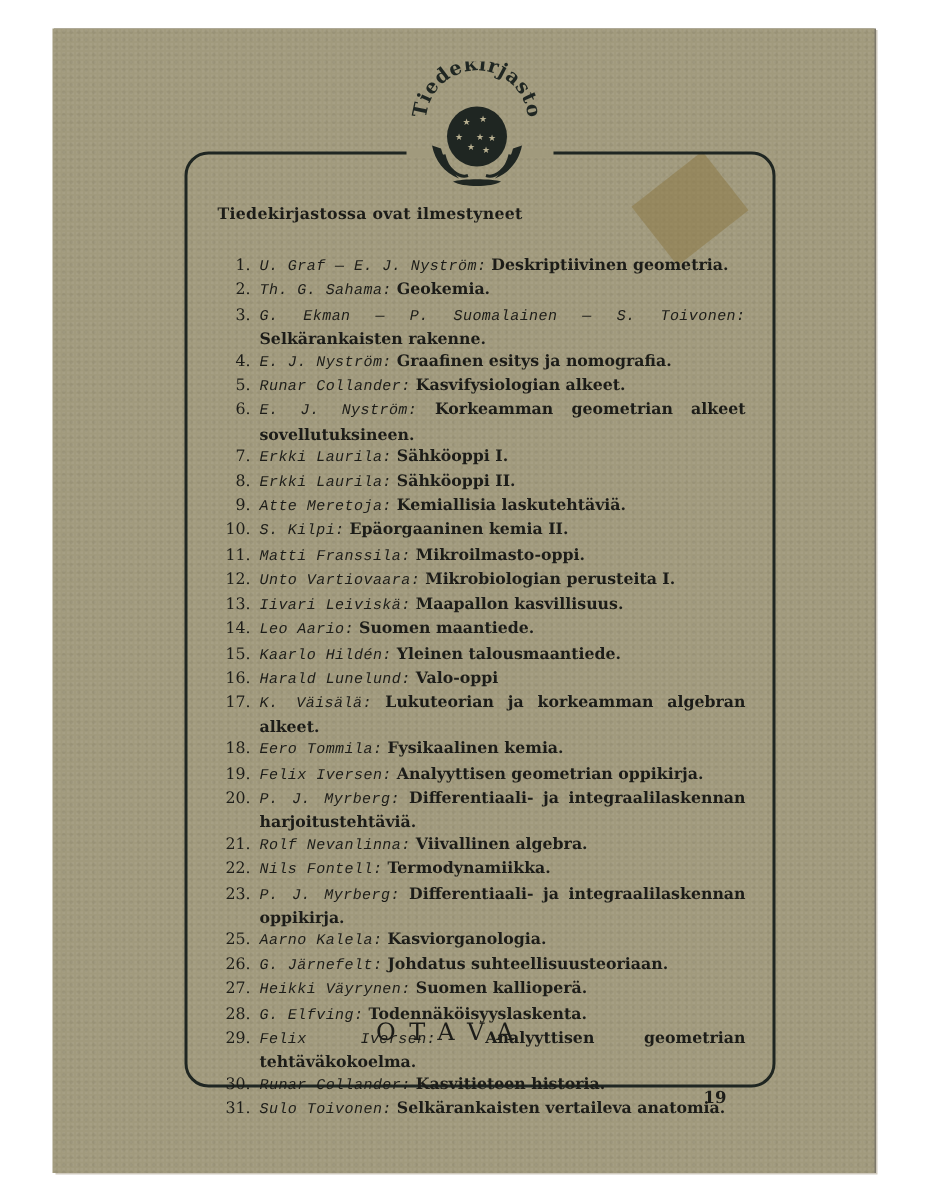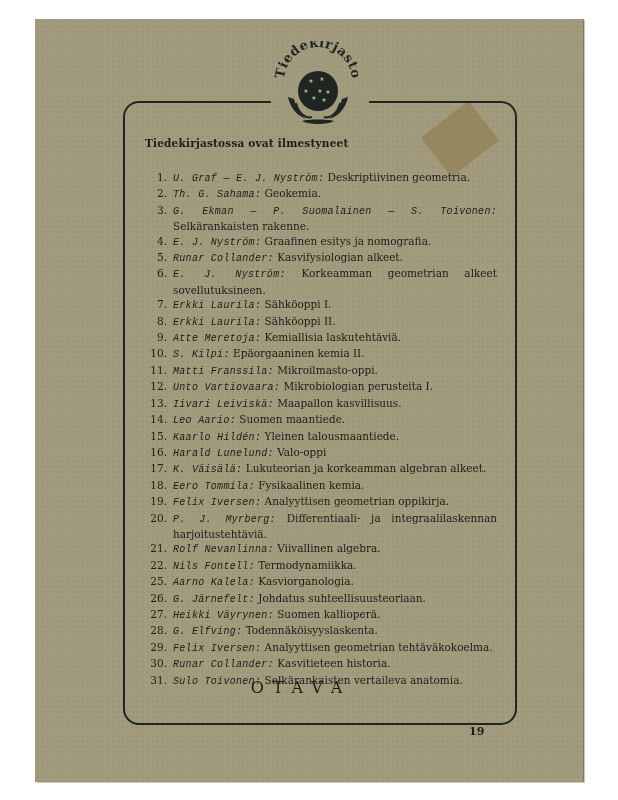--- a/index.html
+++ b/index.html
@@ -41,21 +41,21 @@
   }
   ol.list { list-style: none; margin: 0; padding: 0; }
   ol.list li {
     position: relative; padding-left: 28px; font-size: 10.5px; line-height: 14.4px;
     text-align: justify;
   }
   ol.list li .num {
     position: absolute; left: 0; width: 22px; text-align: right;
   }
   ol.list li .author { font-style: italic; font-family: Liberation Mono, monospace; font-size: 10px; letter-spacing: 0.3px; }
-  ol.list li .title { font-weight: normal; }
+  ol.list li .title { font-weight: bold; }
   .publisher {
     position: absolute; left: 0; right: 16px; top: 659px; text-align: center;
     font-size: 16px; letter-spacing: 9px; color: #1c1c18; font-family: "DejaVu Serif", serif;
   }
   .page-num {
     position: absolute; left: 434px; top: 706px; font-size: 11px; font-weight: bold; color: #1c1c18;
   }
 </style>
 </head>
 <body>
@@ -109,20 +109,21 @@
       <li><span class="num">13.</span><span class="author">Iivari Leiviskä:</span> <span class="title">Maapallon kasvillisuus.</span></li>
       <li><span class="num">14.</span><span class="author">Leo Aario:</span> <span class="title">Suomen maantiede.</span></li>
       <li><span class="num">15.</span><span class="author">Kaarlo Hildén:</span> <span class="title">Yleinen talousmaantiede.</span></li>
       <li><span class="num">16.</span><span class="author">Harald Lunelund:</span> <span class="title">Valo-oppi</span></li>
       <li><span class="num">17.</span><span class="author">K. Väisälä:</span> <span class="title">Lukuteorian ja korkeamman algebran alkeet.</span></li>
       <li><span class="num">18.</span><span class="author">Eero Tommila:</span> <span class="title">Fysikaalinen kemia.</span></li>
       <li><span class="num">19.</span><span class="author">Felix Iversen:</span> <span class="title">Analyyttisen geometrian oppikirja.</span></li>
       <li><span class="num">20.</span><span class="author">P. J. Myrberg:</span> <span class="title">Differentiaali- ja integraalilaskennan harjoitustehtäviä.</span></li>
       <li><span class="num">21.</span><span class="author">Rolf Nevanlinna:</span> <span class="title">Viivallinen algebra.</span></li>
       <li><span class="num">22.</span><span class="author">Nils Fontell:</span> <span class="title">Termodynamiikka.</span></li>
+      <li><span class="num">23.</span><span class="author">P. J. Myrberg:</span> <span class="title">Differentiaali- ja integraalilaskennan oppikirja.</span></li>
       <li><span class="num">25.</span><span class="author">Aarno Kalela:</span> <span class="title">Kasviorganologia.</span></li>
       <li><span class="num">26.</span><span class="author">G. Järnefelt:</span> <span class="title">Johdatus suhteellisuusteoriaan.</span></li>
       <li><span class="num">27.</span><span class="author">Heikki Väyrynen:</span> <span class="title">Suomen kallioperä.</span></li>
       <li><span class="num">28.</span><span class="author">G. Elfving:</span> <span class="title">Todennäköisyyslaskenta.</span></li>
       <li><span class="num">29.</span><span class="author">Felix Iversen:</span> <span class="title">Analyyttisen geometrian tehtäväkokoelma.</span></li>
       <li><span class="num">30.</span><span class="author">Runar Collander:</span> <span class="title">Kasvitieteen historia.</span></li>
       <li><span class="num">31.</span><span class="author">Sulo Toivonen:</span> <span class="title">Selkärankaisten vertaileva anatomia.</span></li>
     </ol>
   </div>
 

